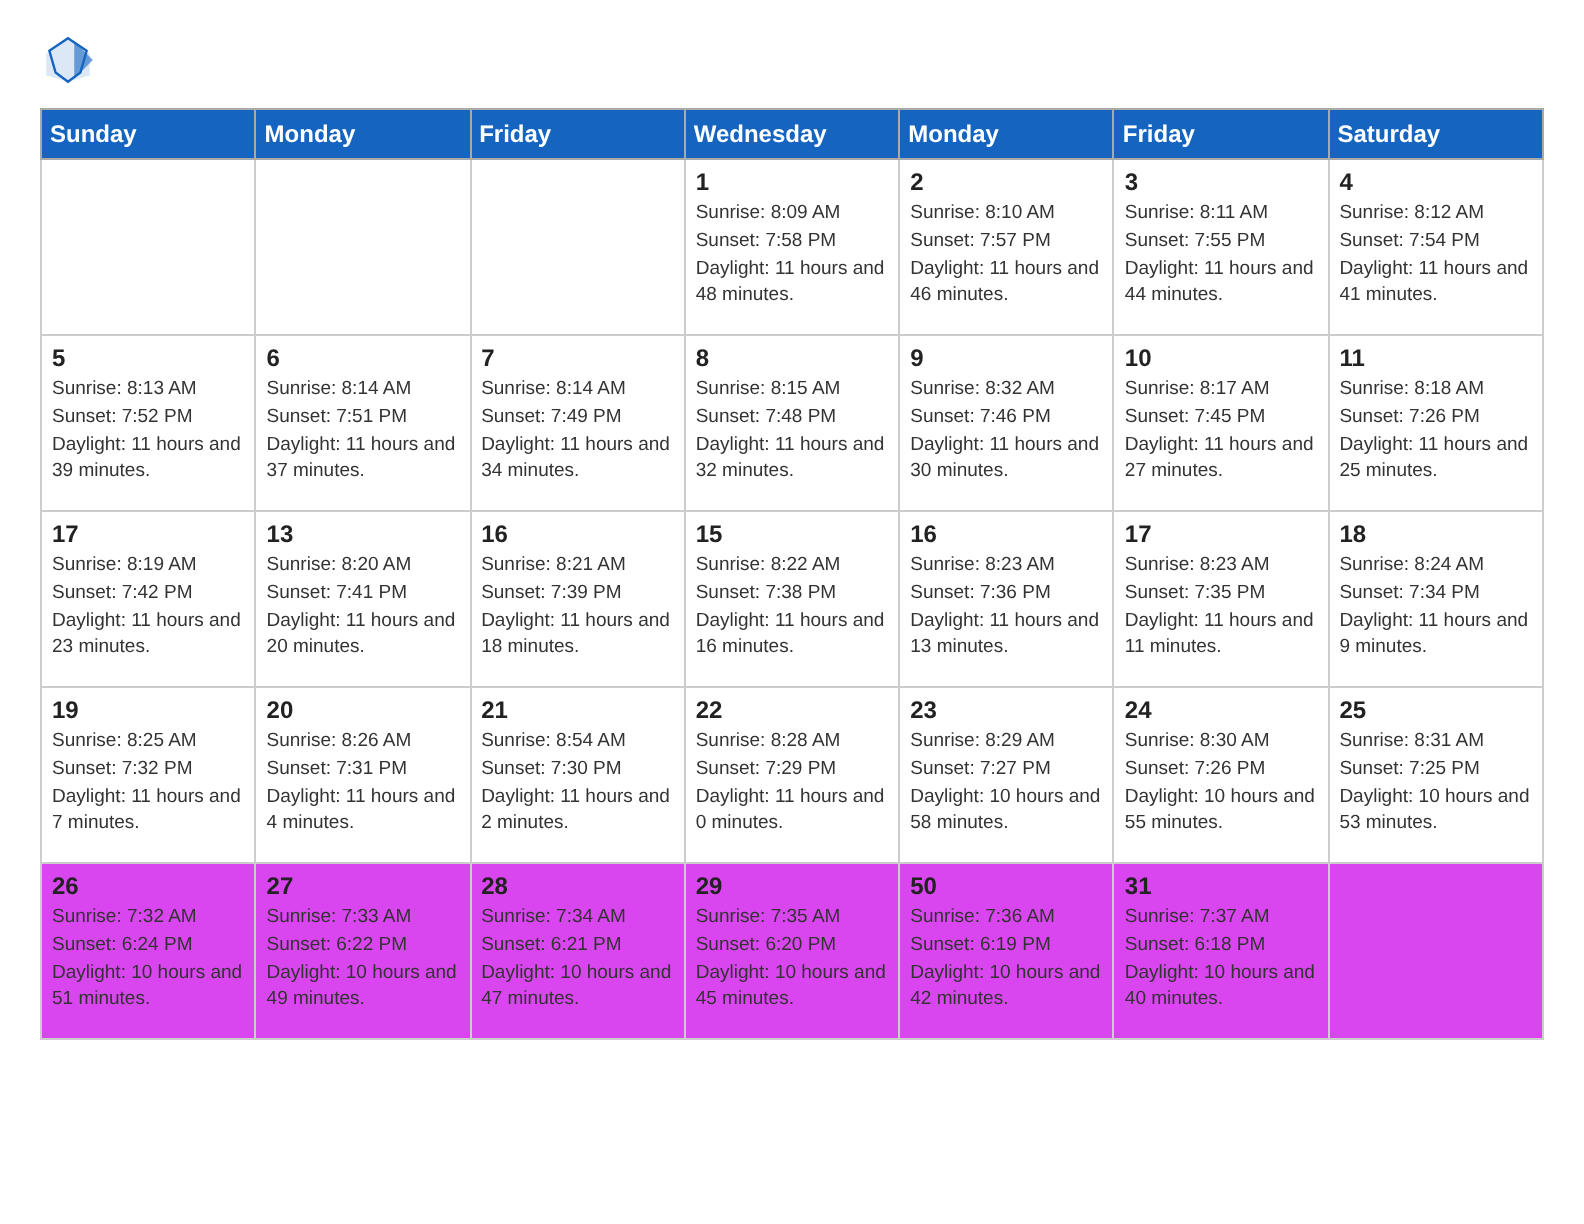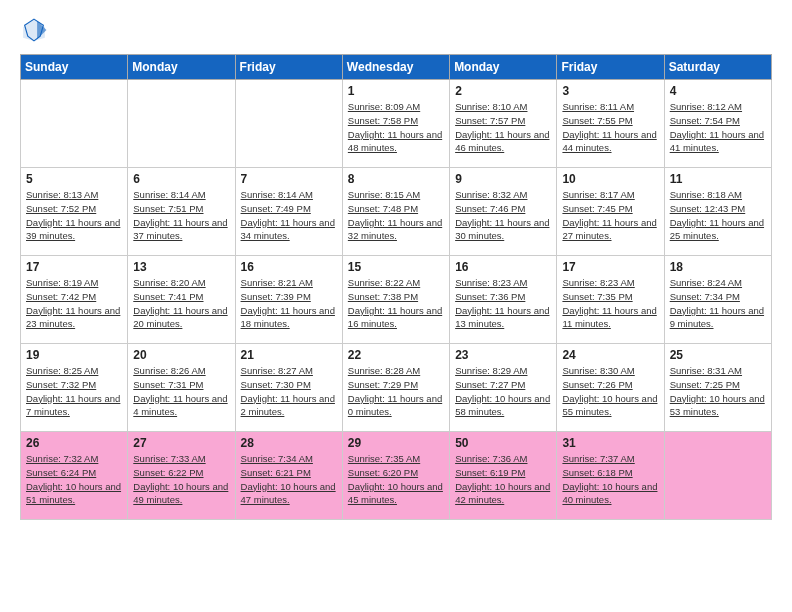--- a/index.html
+++ b/index.html
@@ -69,33 +69,32 @@
     .calendar td {
       border: 1px solid #ccc;
       vertical-align: top;
       padding: 4px 5px;
       font-size: 10px;
       color: #333;
       height: 88px;
       background: #fff;
     }
     .calendar tr:last-child td {
-      background: #f9a8d4;
+      background: #d946ef;
     }
     .day-num {
       font-size: 12px;
       font-weight: bold;
       color: #222;
       margin-bottom: 2px;
     }
     .day-info {
       font-size: 9.5px;
       line-height: 1.45;
       color: #333;
-      text-decoration: underline;
     }
     .empty {
       background: #fff;
     }
   </style>
 </head>
 <body>
 
 <div class="page">
   <div class="header">
@@ -201,21 +200,21 @@
           <td>
             <div class="day-num">10</div>
             <div class="day-info">Sunrise: 8:17 AM
 Sunset: 7:45 PM
 Daylight: 11 hours
 and 27 minutes.</div>
           </td>
           <td>
             <div class="day-num">11</div>
             <div class="day-info">Sunrise: 8:18 AM
-Sunset: 12:43 PM
+Sunset: 7:26 PM
 Daylight: 11 hours
 and 25 minutes.</div>
           </td>
         </tr>
         <tr>
           <td>
             <div class="day-num">17</div>
             <div class="day-info">Sunrise: 8:19 AM
 Sunset: 7:42 PM
 Daylight: 11 hours
@@ -274,21 +273,21 @@
           </td>
           <td>
             <div class="day-num">20</div>
             <div class="day-info">Sunrise: 8:26 AM
 Sunset: 7:31 PM
 Daylight: 11 hours
 and 4 minutes.</div>
           </td>
           <td>
             <div class="day-num">21</div>
-            <div class="day-info">Sunrise: 8:27 AM
+            <div class="day-info">Sunrise: 8:54 AM
 Sunset: 7:30 PM
 Daylight: 11 hours
 and 2 minutes.</div>
           </td>
           <td>
             <div class="day-num">22</div>
             <div class="day-info">Sunrise: 8:28 AM
 Sunset: 7:29 PM
 Daylight: 11 hours
 and 0 minutes.</div>

